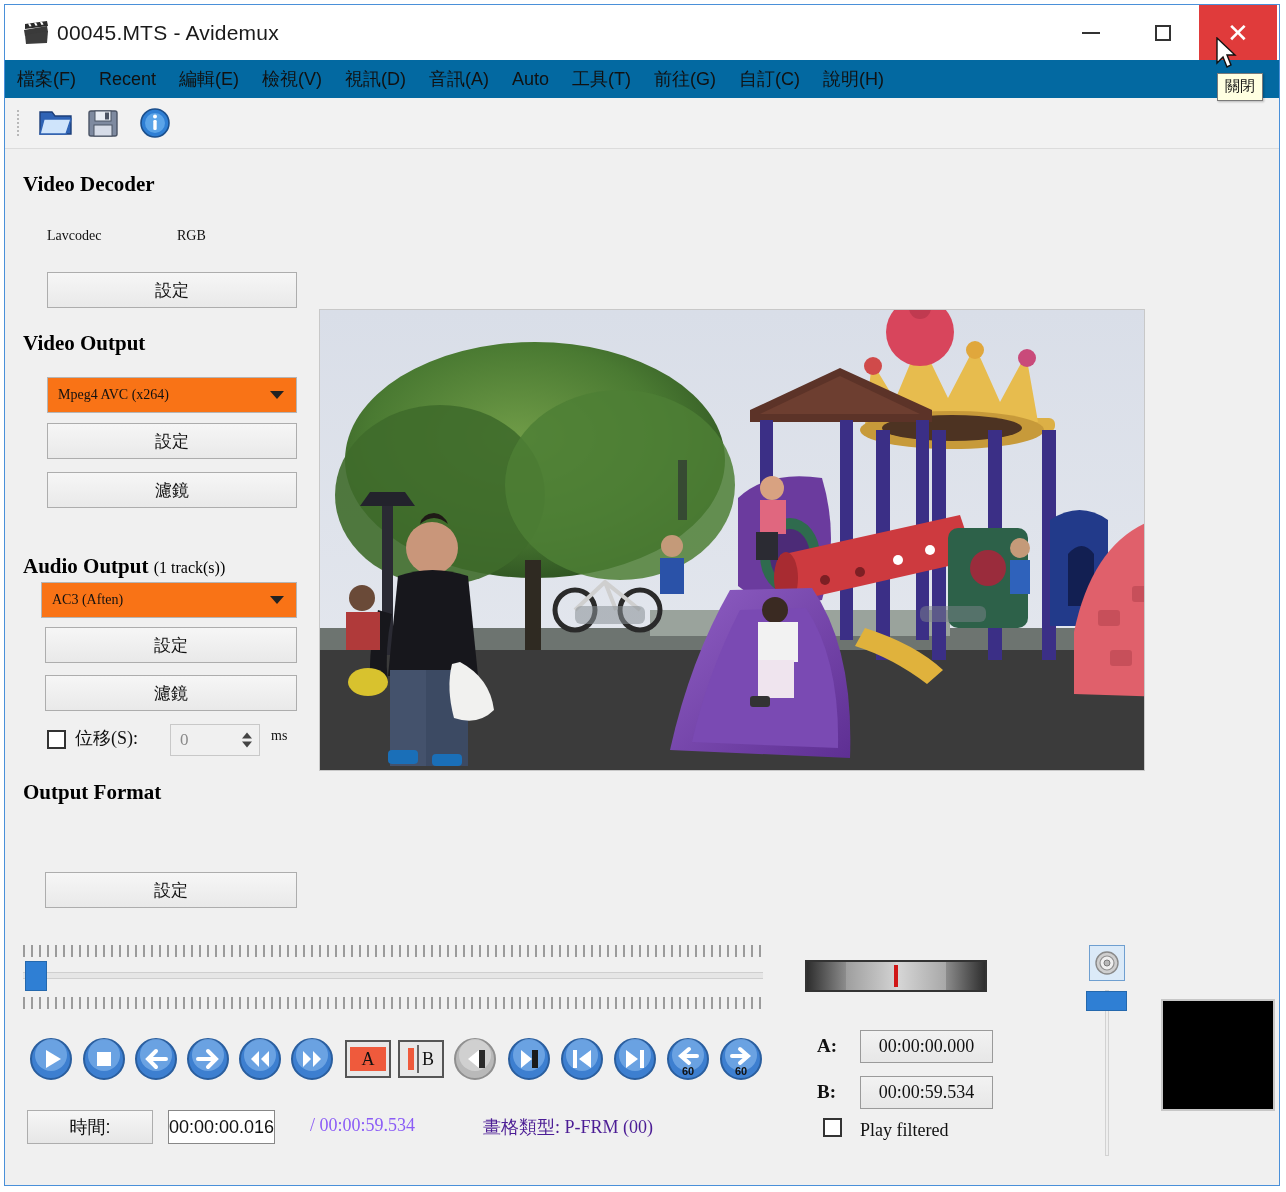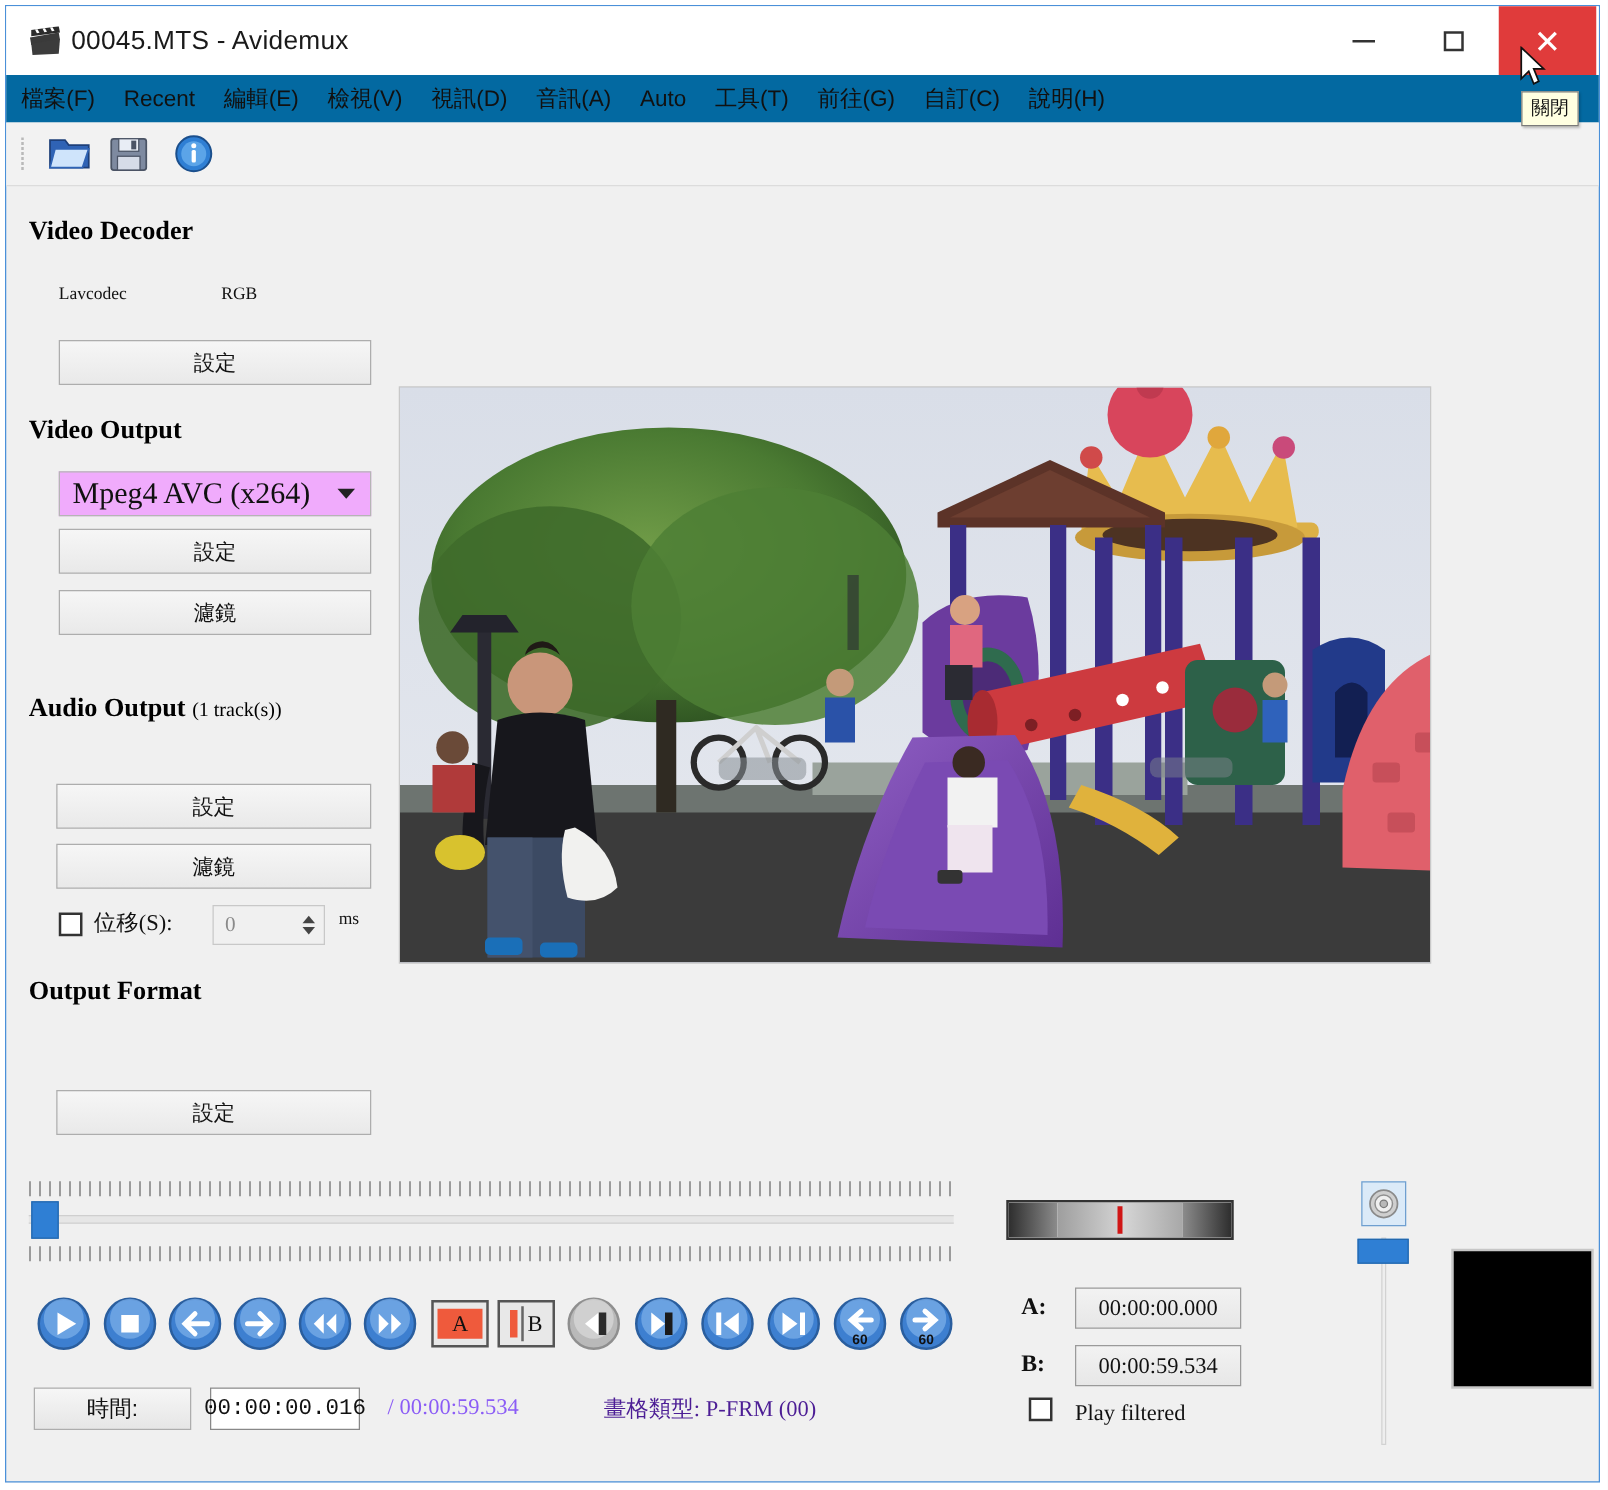--- a/index.html
+++ b/index.html
@@ -43,23 +43,23 @@
   
   .panel{position:absolute;left:0;top:143px;width:310px;height:790px;}
   .sect-title{position:absolute;font-family:"Liberation Serif",serif;font-weight:bold;
               font-size:21px;color:#000;}
   .sect-sub{font-family:"Liberation Serif",serif;font-weight:normal;font-size:16px;}
   .smalllabel{position:absolute;font-family:Liberation Serif, serif;font-size:14px;color:#111;}
   .btn{position:absolute;background:linear-gradient(to bottom,#f6f6f6,#e9e9e9);
        border:1px solid #adadad;box-sizing:border-box;
        display:flex;align-items:center;justify-content:center;
        font-size:17px;color:#111;font-family:"Liberation Sans",sans-serif;}
-  .combo{position:absolute;background:#f0abfc;border:1px solid #b5b5b5;box-sizing:border-box;
+  .combo{position:absolute;background:#f97316;border:1px solid #b5b5b5;box-sizing:border-box;
          display:flex;align-items:center;padding-left:10px;
-         font-family:"Liberation Serif",serif;font-size:24px;color:#111;}
+         font-family:"Liberation Serif",serif;font-size:14px;color:#111;}
   .combo .arrow{position:absolute;right:12px;top:50%;transform:translateY(-50%);
                 width:0;height:0;border-left:7px solid transparent;border-right:7px solid transparent;
                 border-top:8px solid #222;}
   .chk{position:absolute;width:19px;height:19px;border:2px solid #333;background:#fff;box-sizing:border-box;}
   .spin{position:absolute;background:#f0f0f0;border:1px solid #c8c8c8;box-sizing:border-box;
         display:flex;align-items:center;padding-left:9px;font-size:17px;color:#8a8a8a;
         font-family:"Liberation Serif",serif;}
   .spin .spinbtns{position:absolute;right:7px;top:50%;transform:translateY(-50%);
                   display:flex;flex-direction:column;gap:3px;}
   .spin .up{width:0;height:0;border-left:5px solid transparent;border-right:5px solid transparent;border-bottom:6px solid #444;}
@@ -82,23 +82,23 @@
   .nav-row{position:absolute;left:24px;top:1032px;height:46px;}
   .navbtn{position:absolute;top:0;width:44px;height:44px;}
   .abbtn{position:absolute;top:3px;width:46px;height:38px;background:#e8e8e8;
          border:2px solid #555;box-sizing:border-box;display:flex;align-items:center;justify-content:center;}
 
   
   .time-btn{position:absolute;left:22px;top:1105px;width:126px;height:34px;
             background:linear-gradient(to bottom,#f6f6f6,#e6e6e6);border:1px solid #adadad;
             box-sizing:border-box;display:flex;align-items:center;justify-content:center;
             font-size:18px;font-family:"Liberation Sans",sans-serif;color:#111;}
-  .time-field{position:absolute;left:163px;top:1105px;width:120px;height:34px;background:#fff;
+  .time-field{position:absolute;left:163px;top:1105px;width:107px;height:34px;background:#fff;
               border:1px solid #888;box-sizing:border-box;display:flex;align-items:center;
-              justify-content:center;font-size:18px;font-family:Liberation Mono, monospace;color:#111;}
+              justify-content:center;font-size:18px;font-family:Liberation Sans, sans-serif;color:#111;}
   .time-total{position:absolute;left:305px;top:1110px;font-size:18px;
               font-family:"Liberation Serif",serif;color:#8b5cf6;}
   .frametype{position:absolute;left:478px;top:1110px;font-size:18px;
              font-family:"Liberation Serif",serif;color:#4c1d95;}
 
   
   .meter{position:absolute;left:800px;top:955px;width:182px;height:32px;
          border:2px solid #333;box-sizing:border-box;background:#fff;overflow:hidden;}
   .meter .seg{position:absolute;top:0;height:100%;}
   .meter .mark{position:absolute;left:50%;top:3px;width:4px;height:22px;background:#d01616;
@@ -210,20 +210,24 @@
     <div class="combo" style="left:42px;top:229px;width:250px;height:36px">
       <span>Mpeg4 AVC (x264)</span>
       <span class="arrow"></span>
     </div>
     <div class="btn" style="left:42px;top:275px;width:250px;height:36px">設定</div>
     <div class="btn" style="left:42px;top:324px;width:250px;height:36px">濾鏡</div>
 
     <div class="sect-title" style="left:18px;top:406px">
       <span>Audio Output</span>
       <span class="sect-sub">(1 track(s))</span>
+    </div>
+    <div class="combo" style="left:36px;top:434px;width:256px;height:36px">
+      <span>AC3 (Aften)</span>
+      <span class="arrow"></span>
     </div>
     <div class="btn" style="left:40px;top:479px;width:252px;height:36px">設定</div>
     <div class="btn" style="left:40px;top:527px;width:252px;height:36px">濾鏡</div>
 
     <div class="chk" style="left:42px;top:582px"></div>
     <div class="smalllabel" style="left:70px;top:578px;font-family:Liberation Serif, serif;font-size:18px">位移(S):</div>
     <div class="spin" style="left:165px;top:576px;width:90px;height:32px">
       <span>0</span>
       <span class="spinbtns">
         <span class="up"></span>

